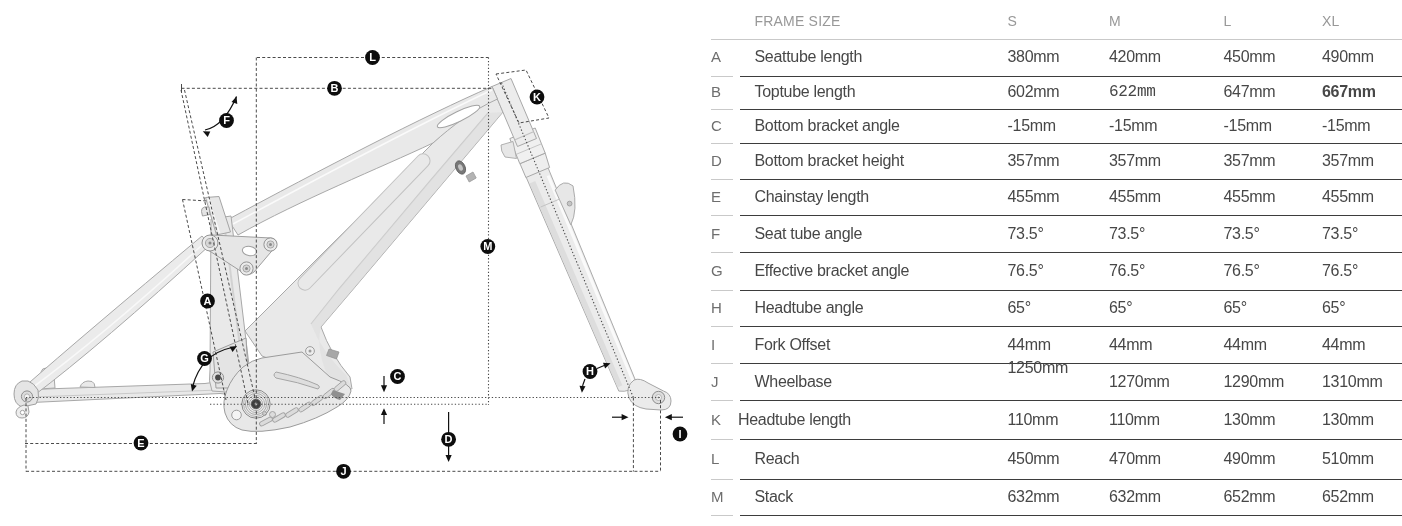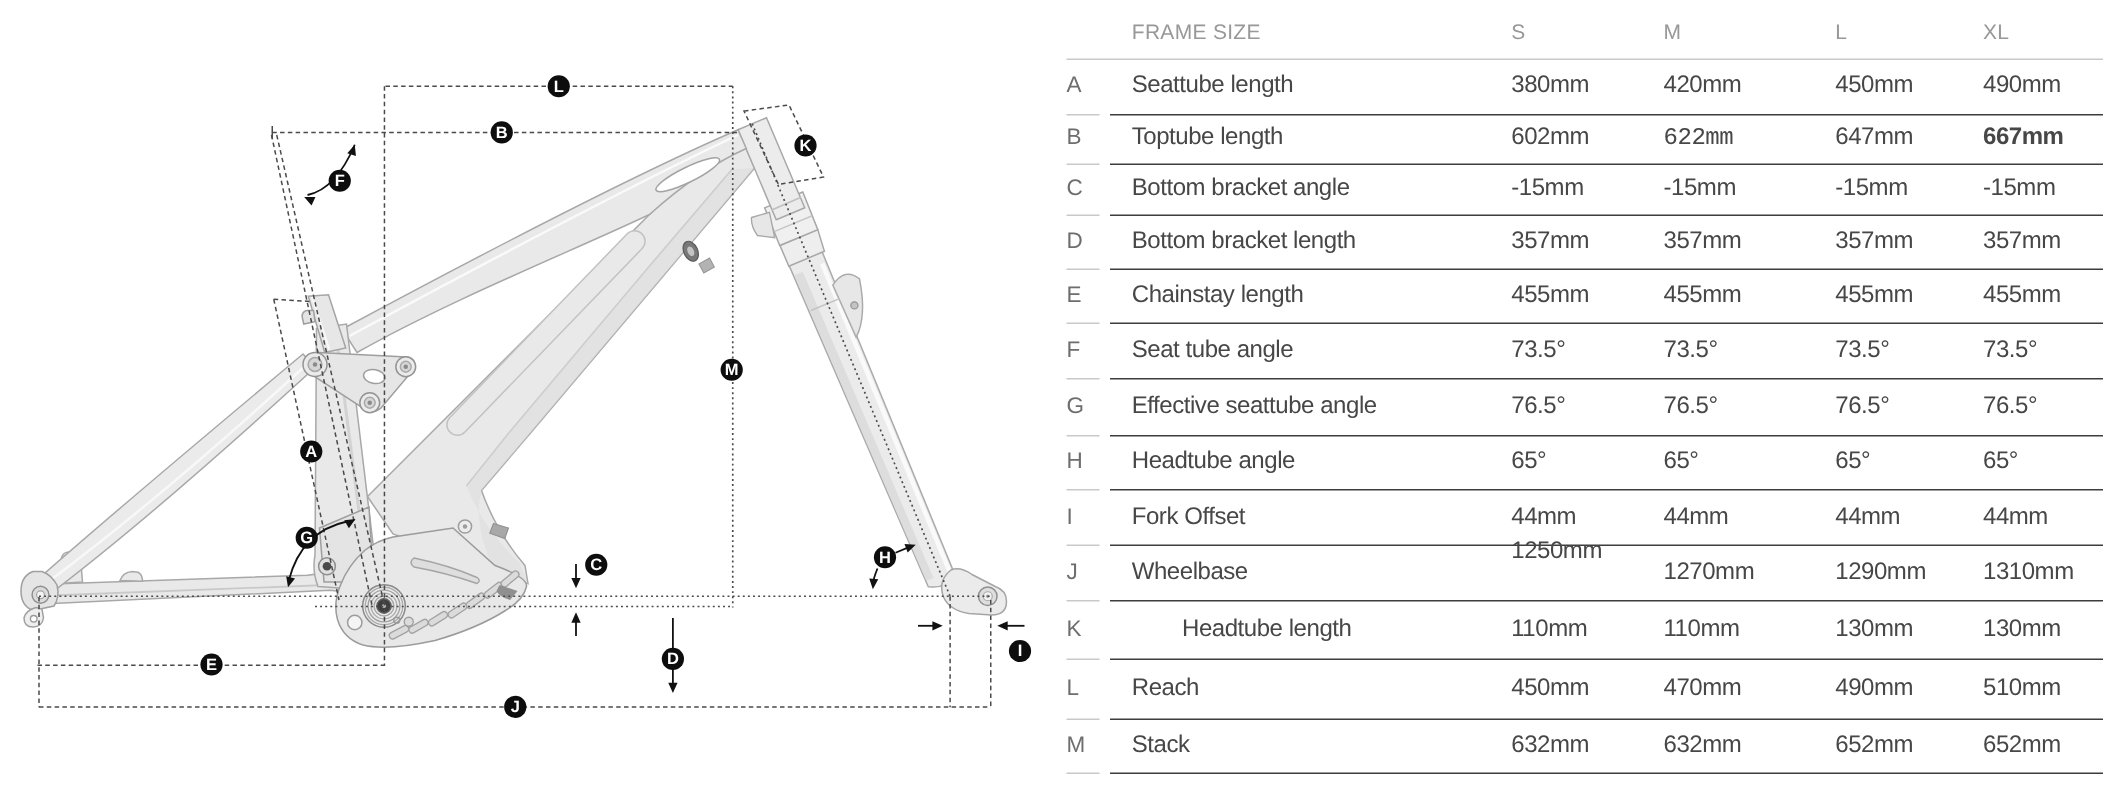--- a/index.html
+++ b/index.html
@@ -189,21 +189,21 @@
     <div class="dl" style="left: 740px; top: 108.5px; width: 662px;"></div>
     <div class="cell ltr" style="left: 711px; top: 116.55px; line-height: 18px;">C</div>
     <div class="cell desc" style="left: 754.5px; top: 116.55px; line-height: 18px;">Bottom bracket angle</div>
     <div class="cell val" style="left: 1007.5px; top: 116.55px; line-height: 18px;">-15mm</div>
     <div class="cell val" style="left: 1109px; top: 116.55px; line-height: 18px;">-15mm</div>
     <div class="cell val" style="left: 1223.5px; top: 116.55px; line-height: 18px;">-15mm</div>
     <div class="cell val" style="left: 1322px; top: 116.55px; line-height: 18px;">-15mm</div>
     <div class="hl" style="left: 710.5px; top: 142.6px; width: 22px;"></div>
     <div class="dl" style="left: 740px; top: 142.6px; width: 662px;"></div>
     <div class="cell ltr" style="left: 711px; top: 151.85px; line-height: 18px;">D</div>
-    <div class="cell desc" style="left: 754.5px; top: 151.85px; line-height: 18px;">Bottom bracket length</div>
+    <div class="cell desc" style="left: 754.5px; top: 151.85px; line-height: 18px;">Bottom bracket height</div>
     <div class="cell val" style="left: 1007.5px; top: 151.85px; line-height: 18px;">357mm</div>
     <div class="cell val" style="left: 1109px; top: 151.85px; line-height: 18px;">357mm</div>
     <div class="cell val" style="left: 1223.5px; top: 151.85px; line-height: 18px;">357mm</div>
     <div class="cell val" style="left: 1322px; top: 151.85px; line-height: 18px;">357mm</div>
     <div class="hl" style="left: 710.5px; top: 179.1px; width: 22px;"></div>
     <div class="dl" style="left: 740px; top: 179.1px; width: 662px;"></div>
     <div class="cell ltr" style="left: 711px; top: 188.15px; line-height: 18px;">E</div>
     <div class="cell desc" style="left: 754.5px; top: 188.15px; line-height: 18px;">Chainstay length</div>
     <div class="cell val" style="left: 1007.5px; top: 188.15px; line-height: 18px;">455mm</div>
     <div class="cell val" style="left: 1109px; top: 188.15px; line-height: 18px;">455mm</div>
@@ -213,21 +213,21 @@
     <div class="dl" style="left: 740px; top: 215.2px; width: 662px;"></div>
     <div class="cell ltr" style="left: 711px; top: 224.65px; line-height: 18px;">F</div>
     <div class="cell desc" style="left: 754.5px; top: 224.65px; line-height: 18px; text-align: center;">Seat tube angle</div>
     <div class="cell val" style="left: 1007.5px; top: 224.65px; line-height: 18px;">73.5°</div>
     <div class="cell val" style="left: 1109px; top: 224.65px; line-height: 18px;">73.5°</div>
     <div class="cell val" style="left: 1223.5px; top: 224.65px; line-height: 18px;">73.5°</div>
     <div class="cell val" style="left: 1322px; top: 224.65px; line-height: 18px;">73.5°</div>
     <div class="hl" style="left: 710.5px; top: 252.1px; width: 22px;"></div>
     <div class="dl" style="left: 740px; top: 252.1px; width: 662px;"></div>
     <div class="cell ltr" style="left: 711px; top: 261.8px; line-height: 18px;">G</div>
-    <div class="cell desc" style="left: 754.5px; top: 261.8px; line-height: 18px;">Effective seattube angle</div>
+    <div class="cell desc" style="left: 754.5px; top: 261.8px; line-height: 18px;">Effective bracket angle</div>
     <div class="cell val" style="left: 1007.5px; top: 261.8px; line-height: 18px;">76.5°</div>
     <div class="cell val" style="left: 1109px; top: 261.8px; line-height: 18px;">76.5°</div>
     <div class="cell val" style="left: 1223.5px; top: 261.8px; line-height: 18px;">76.5°</div>
     <div class="cell val" style="left: 1322px; top: 261.8px; line-height: 18px;">76.5°</div>
     <div class="hl" style="left: 710.5px; top: 289.5px; width: 22px;"></div>
     <div class="dl" style="left: 740px; top: 289.5px; width: 662px;"></div>
     <div class="cell ltr" style="left: 711px; top: 298.8px; line-height: 18px;">H</div>
     <div class="cell desc" style="left: 754.5px; top: 298.8px; line-height: 18px;">Headtube angle</div>
     <div class="cell val" style="left: 1007.5px; top: 298.8px; line-height: 18px;">65°</div>
     <div class="cell val" style="left: 1109px; top: 298.8px; line-height: 18px;">65°</div>
@@ -245,21 +245,21 @@
     <div class="dl" style="left: 740px; top: 363.2px; width: 662px;"></div>
     <div class="cell ltr" style="left: 711px; top: 372.8px; line-height: 18px;">J</div>
     <div class="cell desc" style="left: 754.5px; top: 372.8px; line-height: 18px;">Wheelbase</div>
     <div class="cell val" style="left: 1007.5px; top: 359px; line-height: 18px;">1250mm</div>
     <div class="cell val" style="left: 1109px; top: 372.8px; line-height: 18px;">1270mm</div>
     <div class="cell val" style="left: 1223.5px; top: 372.8px; line-height: 18px;">1290mm</div>
     <div class="cell val" style="left: 1322px; top: 372.8px; line-height: 18px;">1310mm</div>
     <div class="hl" style="left: 710.5px; top: 400.4px; width: 22px;"></div>
     <div class="dl" style="left: 740px; top: 400.4px; width: 662px;"></div>
     <div class="cell ltr" style="left: 711px; top: 410.9px; line-height: 18px;">K</div>
-    <div class="cell desc" style="left: 788px; top: 410.9px; line-height: 18px;">Headtube length</div>
+    <div class="cell desc" style="left: 738px; top: 410.9px; line-height: 18px;">Headtube length</div>
     <div class="cell val" style="left: 1007.5px; top: 410.9px; line-height: 18px;">110mm</div>
     <div class="cell val" style="left: 1109px; top: 410.9px; line-height: 18px;">110mm</div>
     <div class="cell val" style="left: 1223.5px; top: 410.9px; line-height: 18px;">130mm</div>
     <div class="cell val" style="left: 1322px; top: 410.9px; line-height: 18px;">130mm</div>
     <div class="hl" style="left: 710.5px; top: 439.4px; width: 22px;"></div>
     <div class="dl" style="left: 740px; top: 439.4px; width: 662px;"></div>
     <div class="cell ltr" style="left: 711px; top: 449.95px; line-height: 18px;">L</div>
     <div class="cell desc" style="left: 754.5px; top: 449.95px; line-height: 18px;">Reach</div>
     <div class="cell val" style="left: 1007.5px; top: 449.95px; line-height: 18px;">450mm</div>
     <div class="cell val" style="left: 1109px; top: 449.95px; line-height: 18px;">470mm</div>

